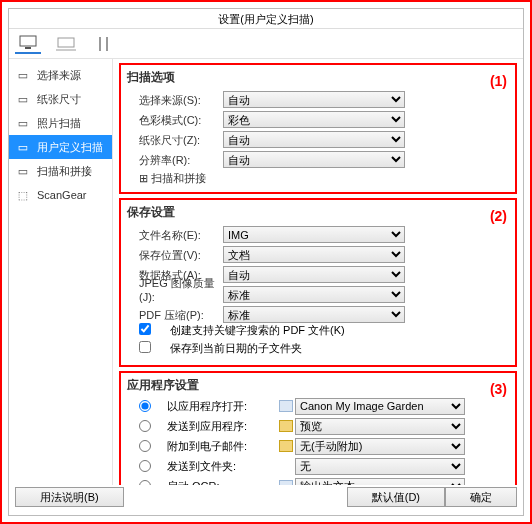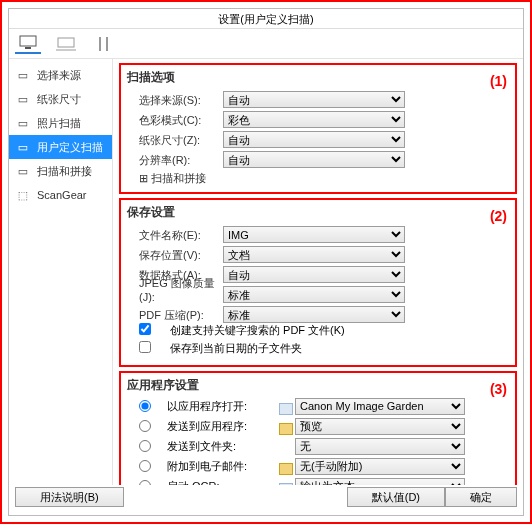--- a/index.html
+++ b/index.html
@@ -20,21 +20,21 @@
   .group { border: 2px solid #ff0000; padding: 4px 6px 6px 6px; margin-bottom: 4px; position: relative; }
   .group-num { position: absolute; right: 8px; top: 8px; color: #ff0000; font-weight: bold; font-size: 14px; }
   .group-title { font-size: 12px; color: #333; margin-bottom: 2px; font-weight: bold; }
   .row { display: flex; align-items: flex-end; height: 20px; font-size: 11px; }
   .row .lbl { width: 96px; color: #333; padding-left: 12px; }
   .row .ctrl { flex: 1; }
   select.combo { width: 182px; height: 17px; font-size: 11px; background: linear-gradient(#f7f7f7,#e5e5e5); border: 1px solid #9c9c9c; }
   .linkish { color: #333; text-decoration: none; font-size: 11px; padding-left: 12px; display: inline-flex; align-items: center; gap: 3px; }
   .chk-row { font-size: 11px; padding-left: 12px; display: flex; align-items: flex-start; height: 18px; gap: 19px; }
   .radio-row { font-size: 11px; padding-left: 12px; display: flex; align-items: center; height: 20px; gap: 16px; }
-  .radio-row .rctrl { margin-left: auto; margin-right: 44px; display: flex; align-items: flex-end; gap: 2px; }
+  .radio-row .rctrl { margin-left: auto; margin-right: 44px; display: flex; align-items: center; gap: 2px; }
   .radio-row select.combo { width: 170px; }
   .btn { height: 20px; font-size: 11px; background: linear-gradient(#f7f7f7,#e5e5e5); border: 1px solid #9c9c9c; padding: 0 24px; }
   .bottom-bar { position: absolute; left: 6px; right: 6px; bottom: 6px; height: 24px; display: flex; align-items: center; }
   .bottom-bar .right { margin-left: auto; display: flex; gap: 0; }
   .folder-ico { width:14px; height:12px; background:#f3d47a; border:1px solid #c9a21a; display:inline-block; }
   .smallimg { width:14px; height:12px; background:#dde8f5; border:1px solid #9bb6d6; display:inline-block; }
   input[type=checkbox], input[type=radio] { margin:0; width:12px; height:12px; }
 </style>
 </head>
 <body>
@@ -166,31 +166,31 @@
       <div class="radio-row">
               <input type="radio" name="app" style="">
               <span>发送到应用程序:</span>
               <span class="rctrl">
                 <span class="folder-ico"></span>
                 <select class="combo"><option>预览</option></select>
               </span>
             </div>
       <div class="radio-row">
               <input type="radio" name="app" style="">
-              <span>发送到文件夹:</span>
-              <span class="rctrl">
-                <select class="combo"><option>无</option></select>
-              </span>
-            </div>
-      <div class="radio-row">
-              <input type="radio" name="app" style="">
               <span>附加到电子邮件:</span>
               <span class="rctrl">
                 <span class="folder-ico"></span>
                 <select class="combo"><option>无(手动附加)</option></select>
+              </span>
+            </div>
+      <div class="radio-row">
+              <input type="radio" name="app" style="">
+              <span>发送到文件夹:</span>
+              <span class="rctrl">
+                <select class="combo"><option>无</option></select>
               </span>
             </div>
       <div class="radio-row">
               <input type="radio" name="app" style="">
               <span>启动 OCR:</span>
               <span class="rctrl">
                 <span class="smallimg"></span>
                 <select class="combo"><option>输出为文本</option></select>
               </span>
             </div>

